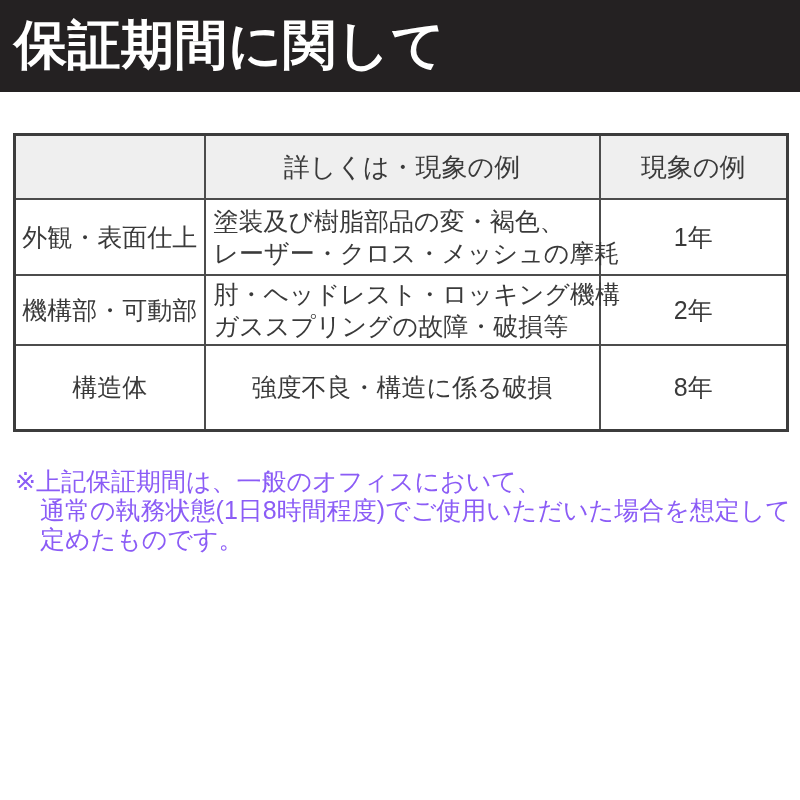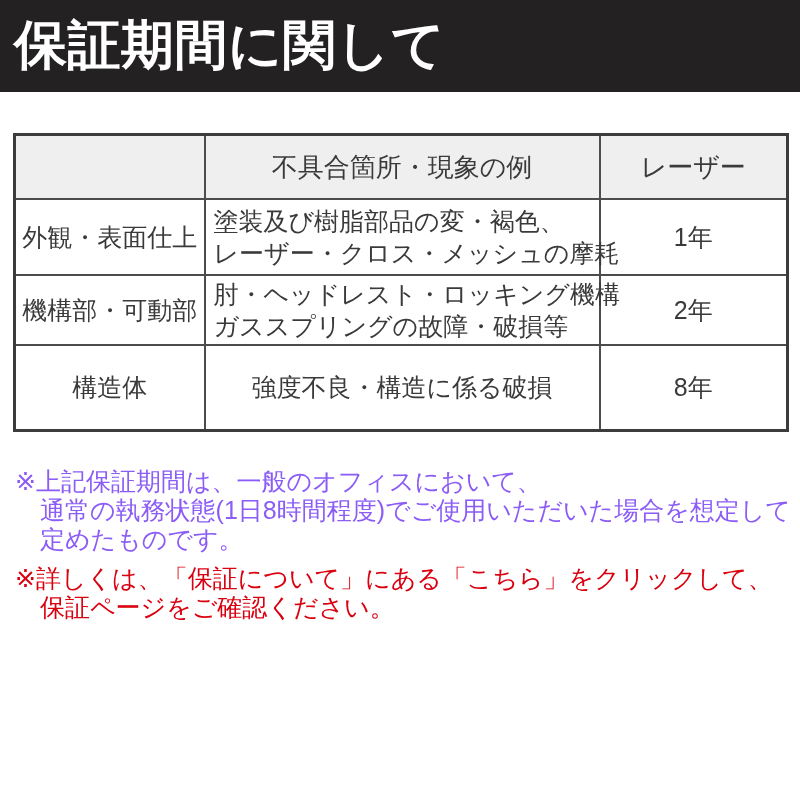--- a/index.html
+++ b/index.html
@@ -89,22 +89,22 @@
 
 <table class="warranty-table">
   <colgroup>
     <col style="width:190px">
     <col style="width:395px">
     <col style="width:188px">
   </colgroup>
   <thead>
     <tr>
       <th></th>
-      <th>不具合箇所・現象の例</th>
-      <th>レーザー</th>
+      <th>詳しくは・現象の例</th>
+      <th>現象の例</th>
     </tr>
   </thead>
   <tbody>
     <tr class="row-1">
       <td class="cell-part">外観・表面仕上</td>
       <td class="cell-symptom left">
         <div class="sym-line">塗装及び樹脂部品の変・褐色、</div>
         <div class="sym-line">レーザー・クロス・メッシュの摩耗</div>
       </td>
       <td class="cell-period">1年</td>
@@ -126,17 +126,13 @@
     </tr>
   </tbody>
 </table>
 
 <div class="notes">
   <div class="note">
     <div class="note-line">※上記保証期間は、一般のオフィスにおいて、</div>
     <div class="note-line indent">通常の執務状態(1日8時間程度)でご使用いただいた場合を想定して</div>
     <div class="note-line indent">定めたものです。</div>
   </div>
-  <div class="note red">
-    <div class="note-line">※詳しくは、「保証について」にある「こちら」をクリックして、</div>
-    <div class="note-line indent">保証ページをご確認ください。</div>
-  </div>
 </div>
 
 </body></html>

